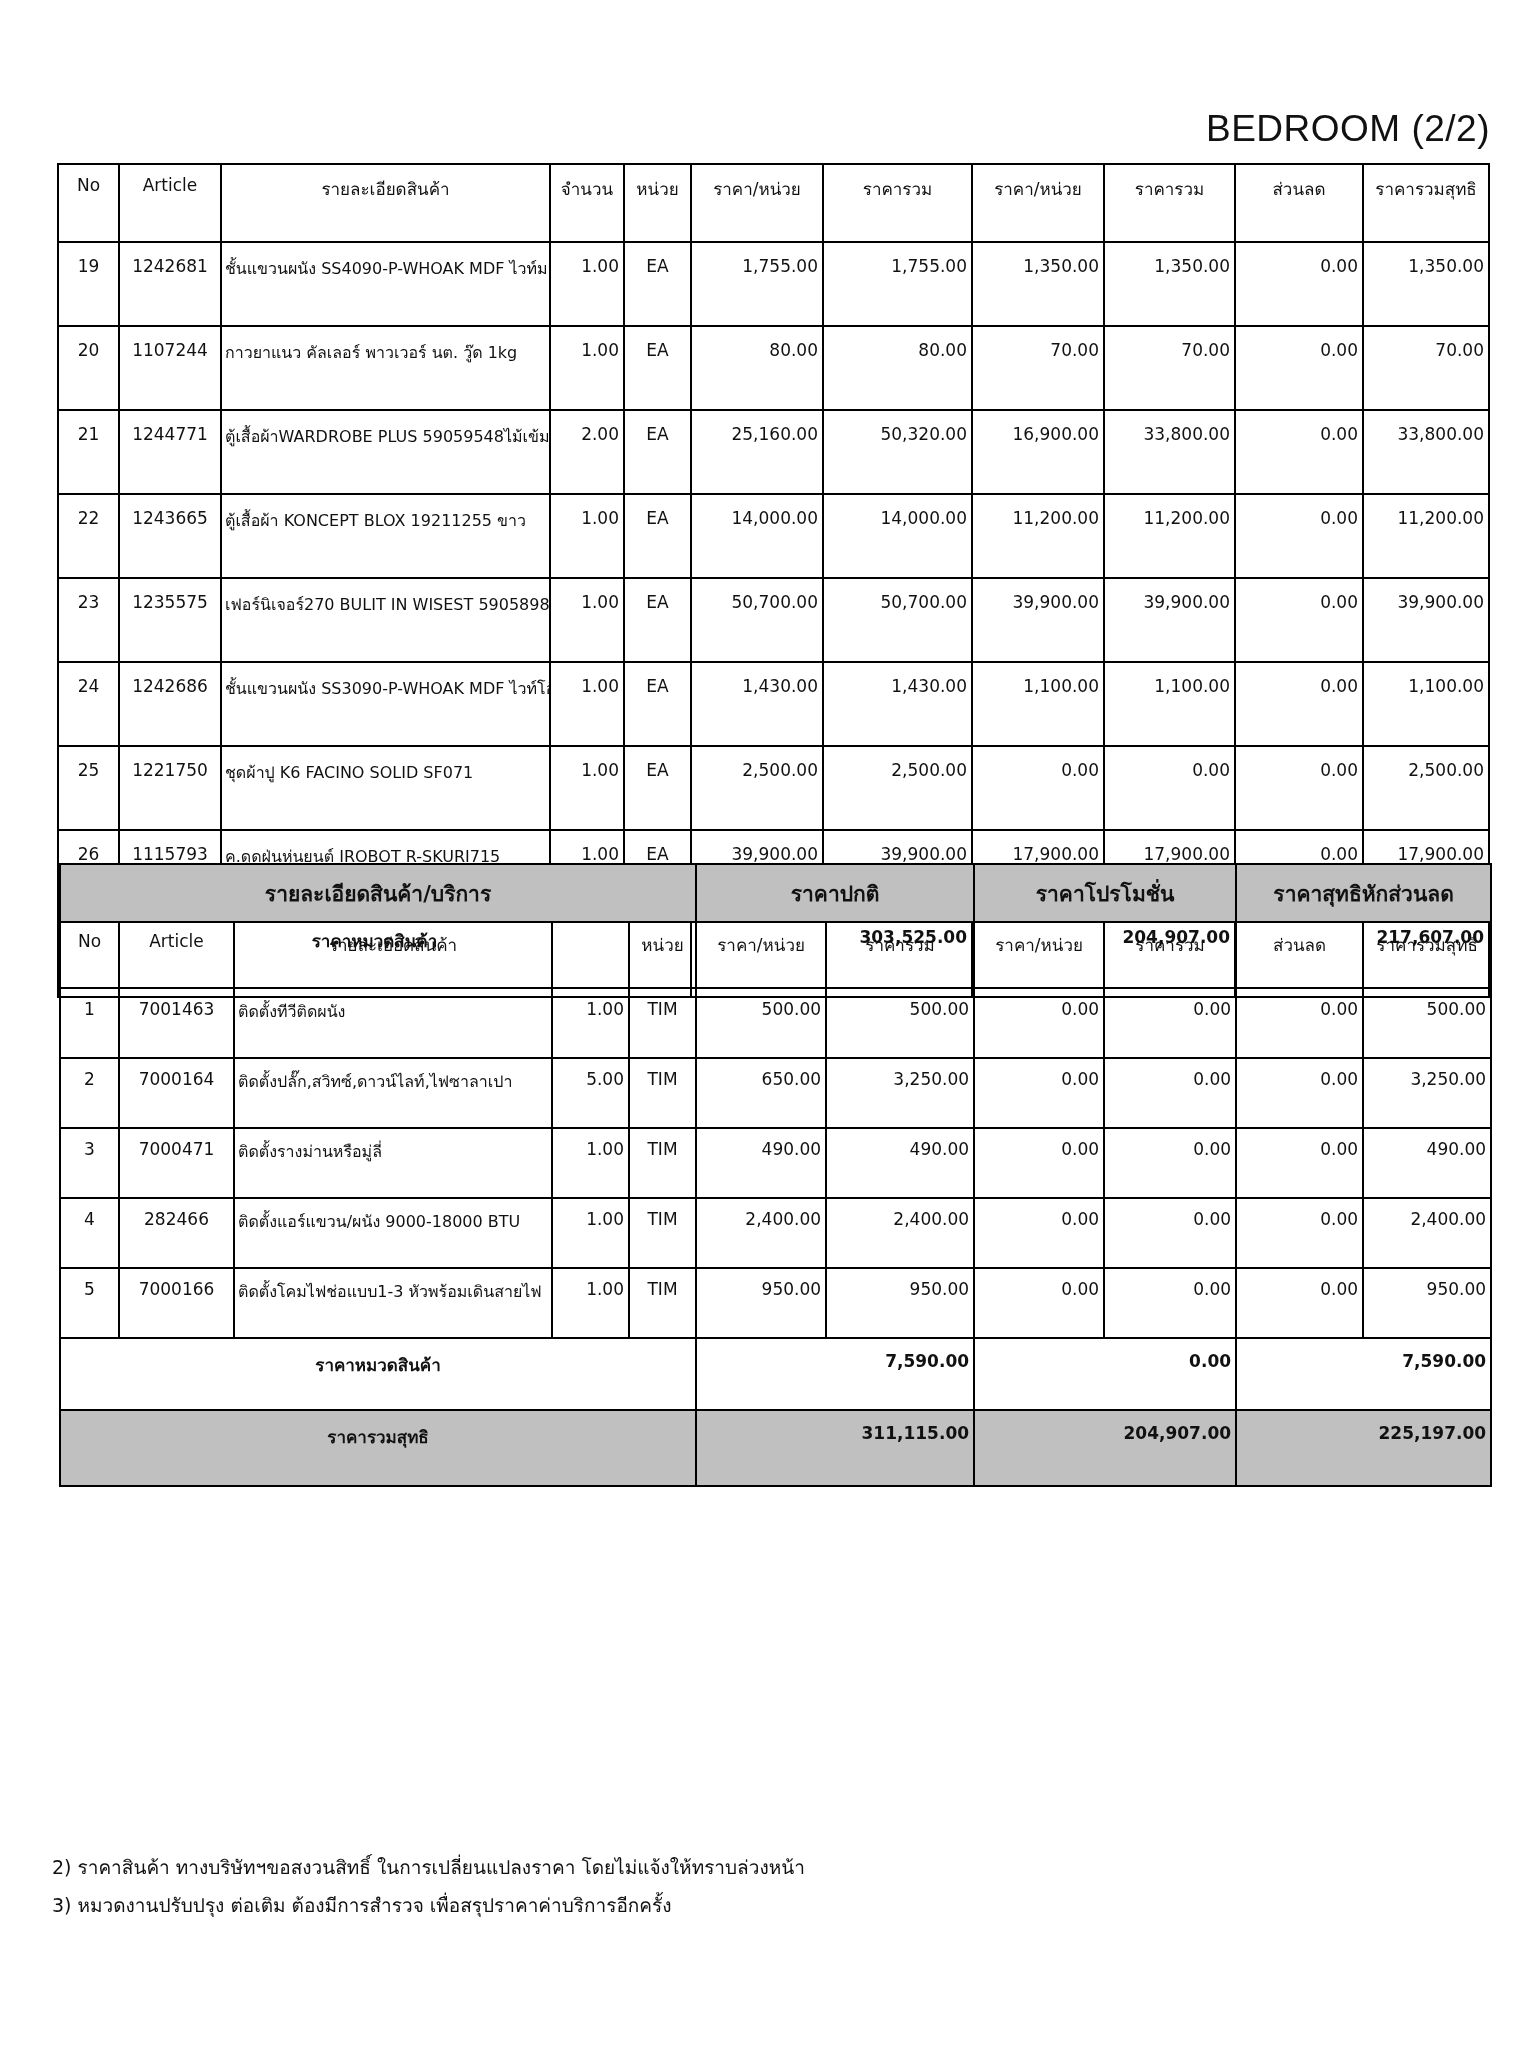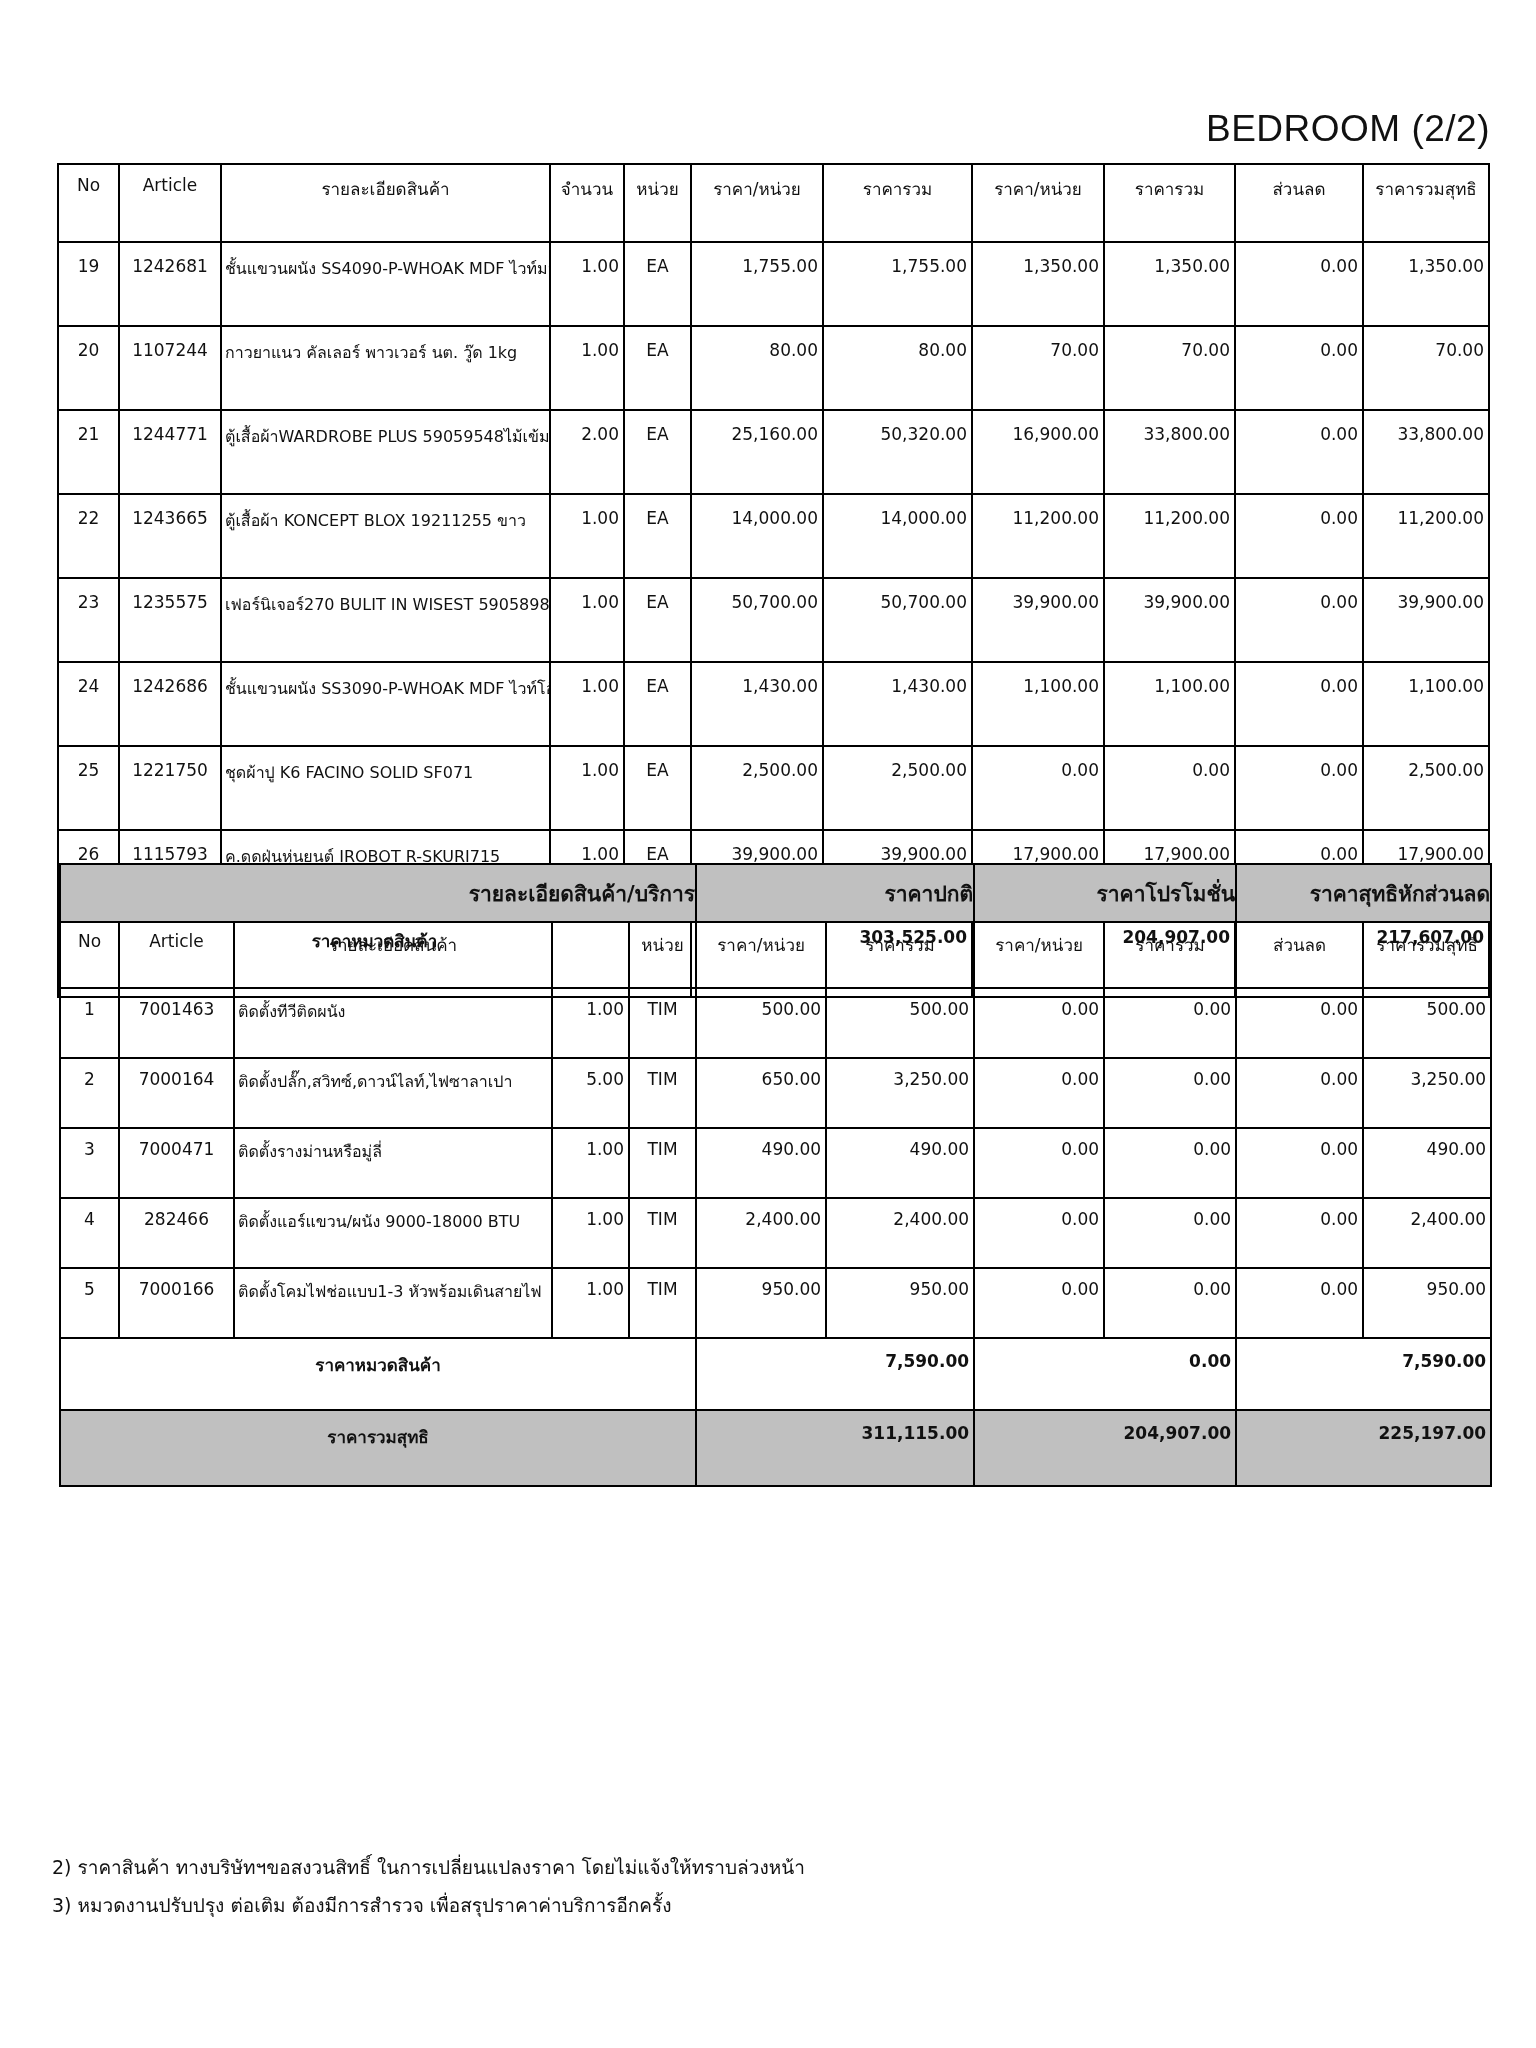--- a/index.html
+++ b/index.html
@@ -10,21 +10,21 @@
   #t1{left:57px;top:163px;width:1431px;}
   #t1 thead th{height:66px;text-align:center;padding-top:10px;}
   #t1 tbody td{height:69px;padding-top:13px;}
   .c{text-align:center;}
   .r{text-align:right;padding-right:4px !important;}
   .l{text-align:left;padding-left:3px !important;font-size:16px;}
   .sub td{height:58px;}
   .sublabel{text-align:center;padding-top:12px !important;font-weight:bold !important;font-size:17px;}
   .subval{text-align:right;padding-right:4px !important;padding-top:12px !important;font-weight:bold;}
   #t2{left:59px;top:863px;width:1431px;}
-  #t2 .band th{background:#c0c0c0;height:56px;font-size:21px;font-weight:bold;text-align:right;vertical-align:middle;}
+  #t2 .band th{background:#c0c0c0;height:56px;font-size:21px;font-weight:bold;text-align:center;vertical-align:middle;}
   #t2 .hdr th{height:56px;text-align:center;padding-top:8px;font-size:17px;}
   #t2 tbody td{height:58px;padding-top:10px;}
   #t2 .gray td{background:#c0c0c0;}
   .notes{position:absolute;left:52px;top:1848px;font-size:19px;line-height:38px;font-family:"DejaVu Sans",sans-serif;}
   .notes .head{text-decoration:underline;}
 </style>
 </head>
 <body>
 
 <div class="title">BEDROOM (2/2)</div>

